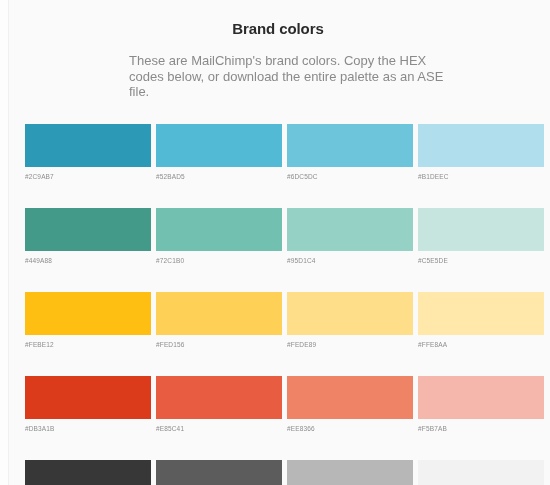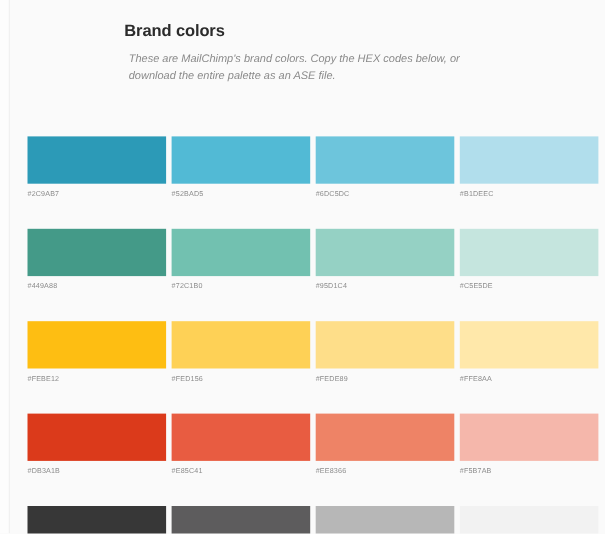--- a/index.html
+++ b/index.html
@@ -43,29 +43,29 @@
     width: 330px;
   }
 
   .page-title {
     font-size: 15px;
     font-weight: bold;
     color: #2b2b2b;
     letter-spacing: -0.1px;
     margin: 0 0 9px 0;
     line-height: 17px;
+    text-align: center;
   }
 
   .page-desc {
-    font-size: 10px;
+    font-size: 13px;
     color: #8a8a8a;
     line-height: 15.5px;
-    margin: 4px;
+    margin: 16px;
     width: 316px;
-    font-style: italic;
   }
 
   .swatch-grid {
     position: absolute;
     left: 25px;
     top: 124px;
     width: 502px;
   }
 
   .swatch-row {

